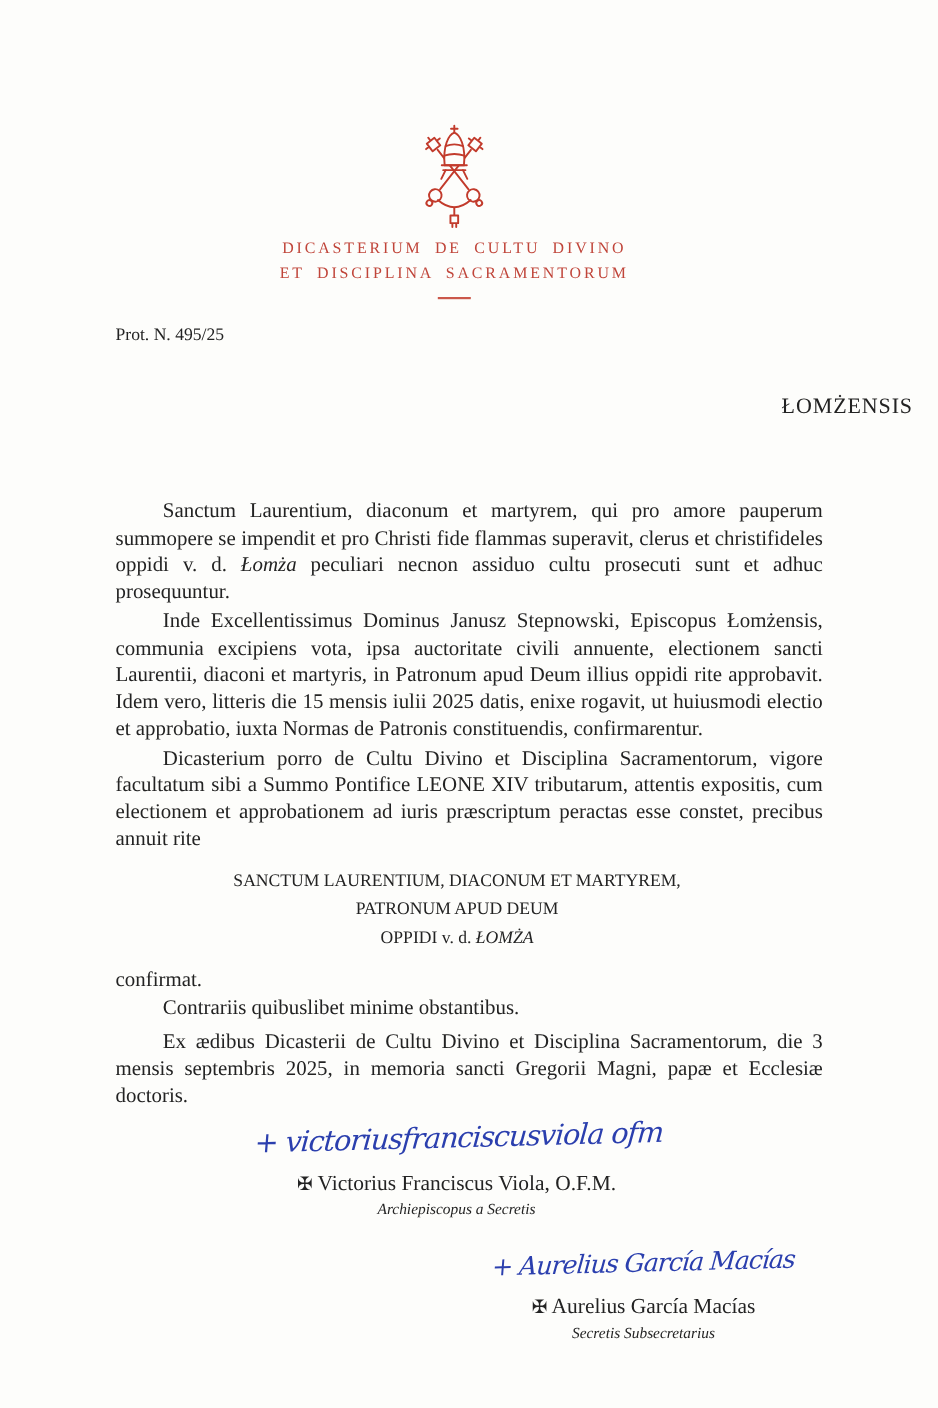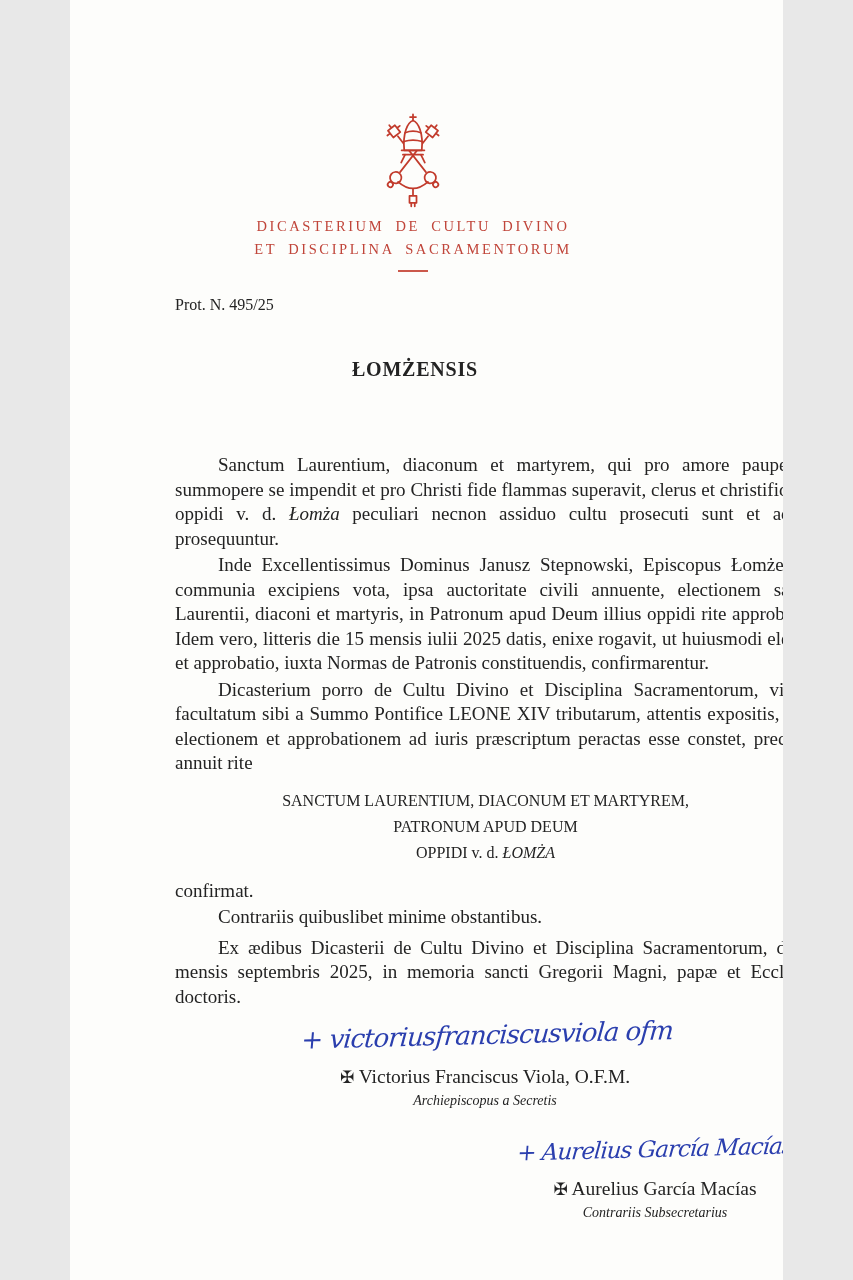--- a/index.html
+++ b/index.html
@@ -1,35 +1,35 @@
 <!DOCTYPE html>
 <html style="--paper: #fdfdfb; --ink: #232323; --accent: #c23b2c; --blue: #2b3fae;"><head>
 <meta charset="utf-8">
 <title>Document</title>
 <style>
   :root{
     --paper:#fdfdfb; --ink:#232323; --accent:#c23b2c; --blue:#2b3fae;
   }
   html,body{margin:0;padding:0;background:#e8e8e8;}
   .page{
-    position:relative; width:713px; height:1280px; margin:0 auto;
+    position:relative; width:853px; height:1280px; margin:0 auto;
     background:var(--paper); color:var(--ink);
     font-family:"Liberation Serif", serif; overflow:hidden;
   }
   
   .letterhead{position:absolute; top:110px; left:0; right:27px; text-align:center; color:var(--accent);}
   .emblem{display:block; margin:0 auto 6px;}
   .emblem .stroke{fill:none; stroke:var(--accent); stroke-width:2; stroke-linecap:round; stroke-linejoin:round;}
   .emblem .tiara-body{fill:var(--paper); stroke:var(--accent); stroke-width:2; stroke-linejoin:round;}
   .lh-line{font-size:14.5px; line-height:23px; letter-spacing:2.6px; word-spacing:5px; color:#c0453a;}
   .lh-rule{width:30px; height:2px; background:var(--accent); margin:9px auto 0; opacity:.85;}
   
   .prot{position:absolute; top:296px; left:105px; font-size:16px;}
-  .doc-title{position:absolute; top:358px; left:0; right:23px; margin:0; text-align:center;
-    font-size:20px; font-weight:bold; letter-spacing:.8px;}
+  .doc-title{position:absolute; top:358px; left:0; right:23px; margin:0; text-align:right;
+    font-size:20px; font-weight:normal; letter-spacing:.8px;}
   
   .body-text{position:absolute; top:453px; left:105px; width:643px;
     font-size:19px; line-height:24.5px; text-align:justify;}
   .body-text p{margin:0 0 2px; text-indent:43px;}
   .body-text p.flush{text-indent:0;}
   .body-text p.contrariis{margin-bottom:6px;}
   .proclamation{margin:12px 22px 13px 0; text-align:center; font-size:16px; line-height:26px;}
   
   .sig{position:absolute; text-align:center;}
   .sig-1{top:1018px; left:232px; width:366px;}
@@ -103,16 +103,16 @@
 
   <div class="sig sig-1">
     <div class="script">+ victoriusfranciscusviola ofm</div>
     <div class="sig-name"><span class="cross">✠</span> <span>Victorius Franciscus Viola, O.F.M.</span></div>
     <div class="sig-role">Archiepiscopus a Secretis</div>
   </div>
 
   <div class="sig sig-2">
     <div class="script">+ Aurelius García Macías</div>
     <div class="sig-name"><span class="cross">✠</span> <span>Aurelius García Macías</span></div>
-    <div class="sig-role">Contrariis Subsecretarius</div>
+    <div class="sig-role">Secretis Subsecretarius</div>
   </div>
 
 </div>
 
 </body></html>

